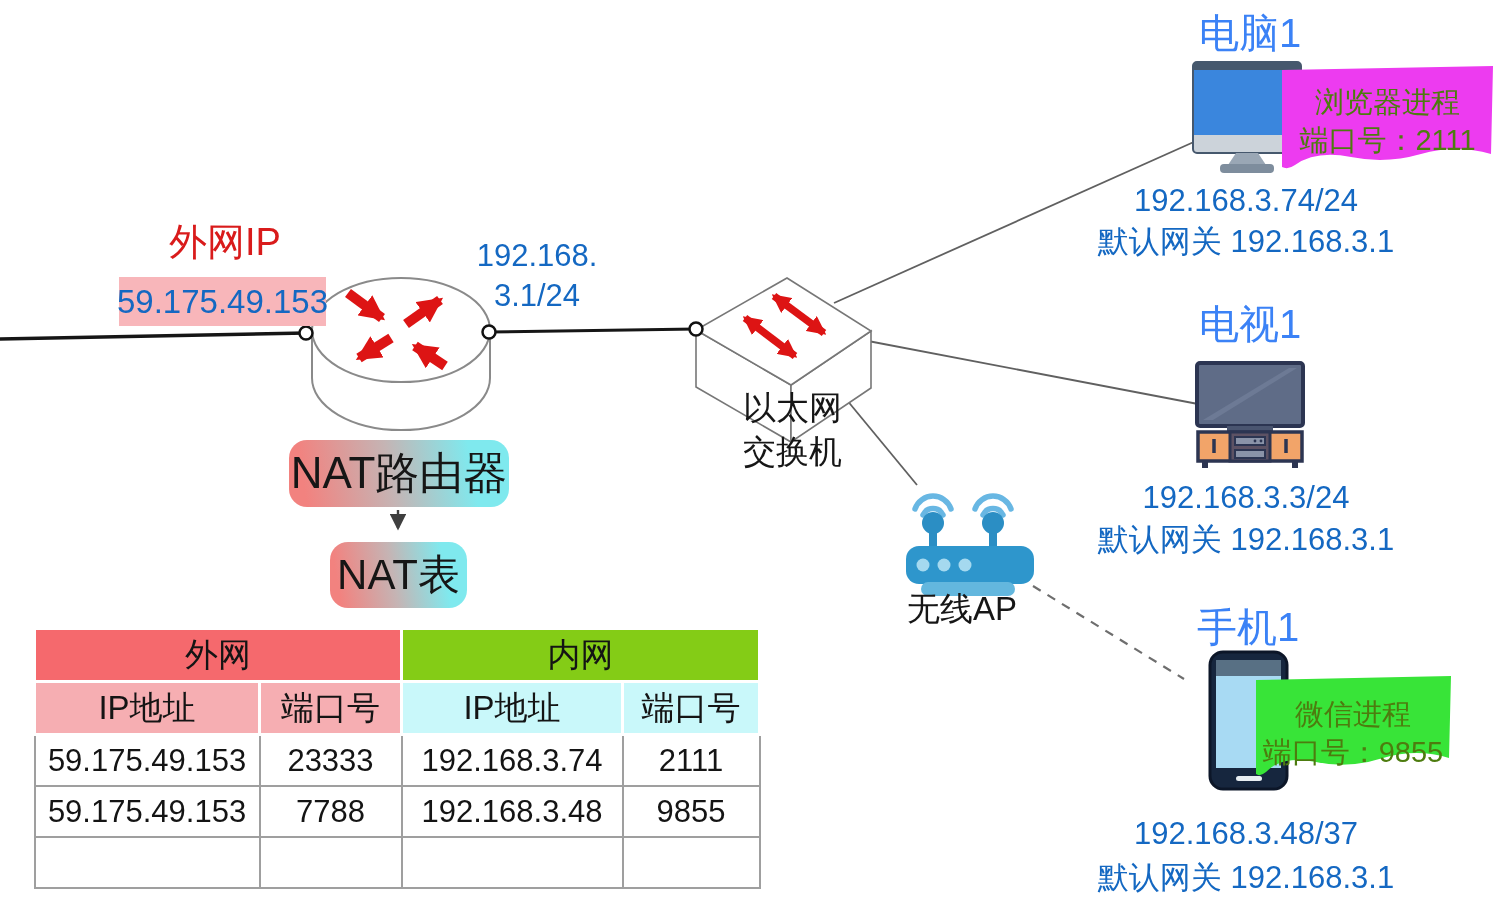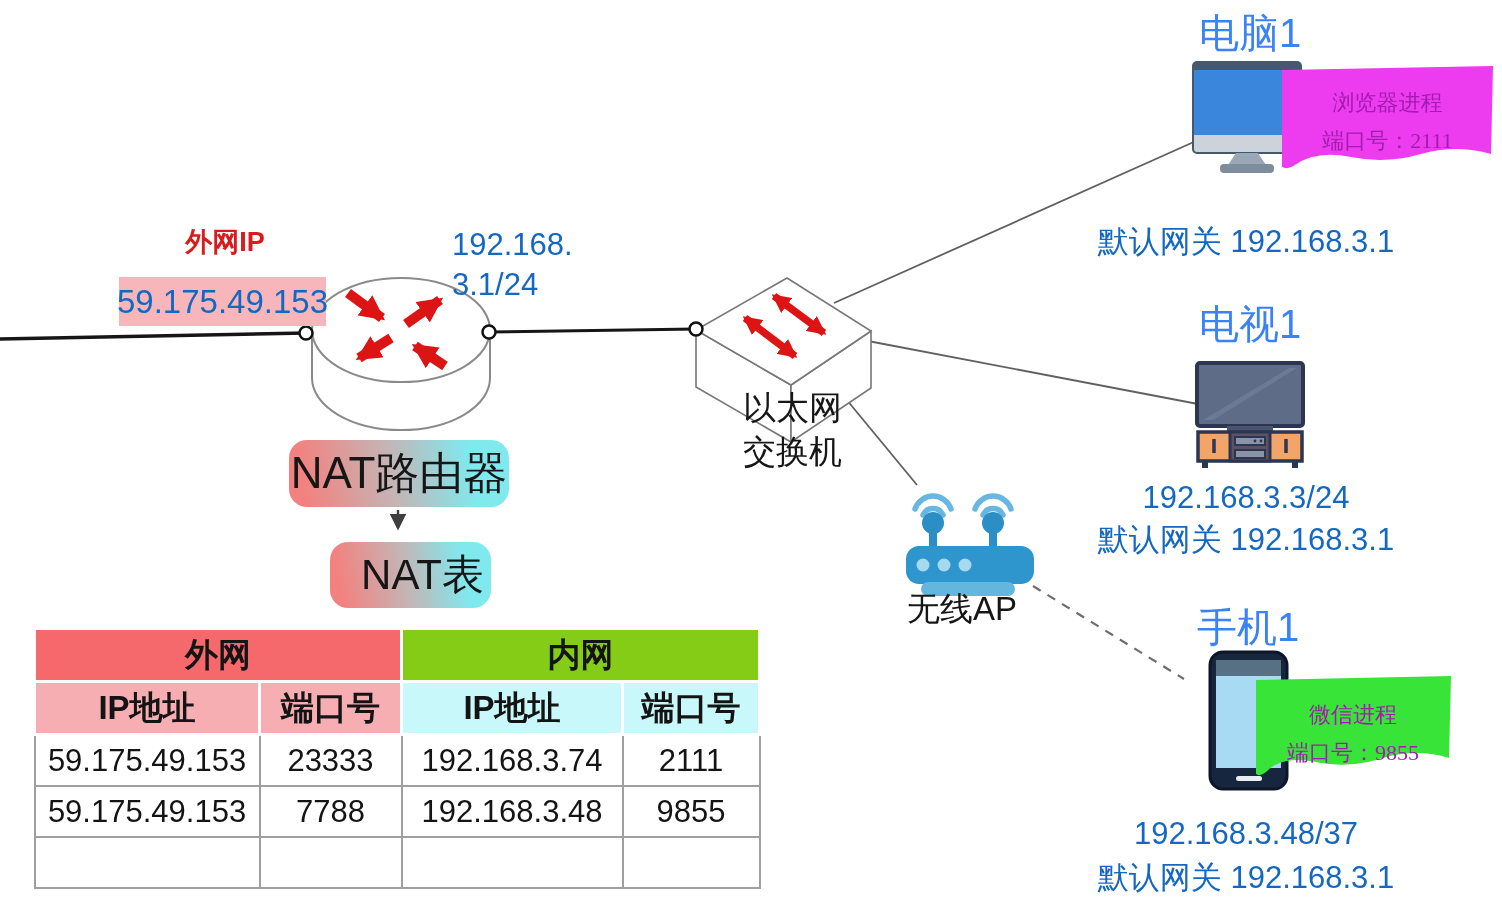--- a/index.html
+++ b/index.html
@@ -5,37 +5,37 @@
   html,body{margin:0;padding:0;background:#fff;}
   #stage{
     position:relative;width:1502px;height:916px;background:#ffffff;overflow:hidden;
     font-family:"Liberation Sans","DejaVu Sans",sans-serif;color:#161616;
   }
   .abs{position:absolute;}
   .ctr{display:flex;align-items:center;justify-content:center;text-align:center;}
   .blue{color:#1468c2;}
   .red{color:#d91b1b;}
   
-  .wan-label{left:140px;top:220px;width:170px;height:44px;font-size:27px;font-weight:bold;}
+  .wan-label{left:140px;top:220px;width:170px;height:44px;font-size:38px;}
   .wan-box{left:119px;top:277px;width:207px;height:49px;background:#f8b6ba;font-size:33px;}
-  .lan-ip{left:452px;top:225px;width:170px;font-size:31px;line-height:40px;}
+  .lan-ip{left:452px;top:236px;width:170px;font-size:31px;line-height:40px;text-align:center;}
   .grad-box{background:linear-gradient(80deg,#f2827f 8%,#c5b4b4 46%,#7fe9ee 82%);border-radius:18px;}
   .nat-router-label{left:289px;top:440px;width:220px;height:67px;font-size:44px;}
-  .nat-table-label{left:330px;top:542px;width:137px;height:66px;font-size:42px;padding-left:24px;}
+  .nat-table-label{left:330px;top:542px;width:137px;height:66px;font-size:42px;}
   .switch-label{left:710px;top:386px;width:165px;font-size:33px;line-height:44px;text-align:center;}
   .ap-label{left:893px;top:590px;width:138px;height:38px;font-size:33px;}
   .dev-title{width:200px;height:42px;font-size:40px;color:#3b82f6;}
   .dev-ip{width:372px;height:36px;font-size:31px;}
   
-  .note-line{width:100%;height:34px;font-size:22px;color:#a21caf;display:flex;align-items:center;justify-content:center;font-family:Liberation Serif, serif;}
+  .note-line{width:100%;height:34px;font-size:29px;color:#4d7c0f;display:flex;align-items:center;justify-content:center;}
   .note-text{left:0;top:0;width:100%;}
   
   table.nat{border-collapse:collapse;table-layout:fixed;width:725px;border:2px solid #8d8d8d;}
   table.nat th,table.nat td{padding:0;text-align:center;overflow:hidden;}
-  table.nat th{font-weight:bold;border:3px solid #ffffff;font-size:33px;color:#141414;}
+  table.nat th{font-weight:normal;border:3px solid #ffffff;font-size:33px;color:#141414;}
   table.nat td{border:2px solid #9f9f9f;font-size:31px;color:#141414;background:#ffffff;}
   th.hdr-wan{background:#f5696d;}
   th.hdr-lan{background:#84cc16;}
   th.sub-wan{background:#f6aeb2;}
   th.sub-lan{background:#c9f8fa;}
   tr.grp th{height:50px;}
   tr.sub th{height:50px;}
   tr.data td{height:49px;}
 </style>
 </head>
@@ -135,20 +135,21 @@
     <rect x="30" y="106" width="54" height="9" rx="4" fill="#7e8d9d"></rect>
   </svg>
 
   <svg class="abs" style="left:1280px;top:64px" width="215" height="115" viewBox="0 0 215 115">
     <path d="M 2 6 L 213 2 L 211 90 Q 176 80 141 90 Q 106 100 71 93 Q 36 86 15 101 Q 8 106 2 103 Z" fill="#ed3bf0"></path>
   </svg>
   <div class="abs note-text" style="left:1280px;top:64px;width:215px">
     <div class="note-line" style="margin-top:22px">浏览器进程</div>
     <div class="note-line" style="margin-top:4px">端口号：2111</div>
   </div>
+  <div class="abs ctr dev-ip blue" style="left:1060px;top:183px">192.168.3.74/24</div>
   <div class="abs ctr dev-ip blue" style="left:1060px;top:224px">默认网关 192.168.3.1</div>
 
   <div class="abs ctr dev-title" style="left:1150px;top:303px">电视1</div>
   <svg class="abs" style="left:1193px;top:358px" width="118" height="112" viewBox="0 0 118 112">
     <rect x="4" y="5" width="106" height="63" rx="3" fill="#5f6c87" stroke="#2c3552" stroke-width="4"></rect>
     <polygon points="10,62 96,10 104,10 20,62" fill="#6d7a95"></polygon>
     <rect x="34" y="68" width="46" height="6" fill="#4a5570"></rect>
     <rect x="5" y="74" width="104" height="29" fill="#f2a469" stroke="#2c3552" stroke-width="3.5"></rect>
     <rect x="37" y="74" width="40" height="29" fill="#5d5264" stroke="#2c3552" stroke-width="3"></rect>
     <rect x="42" y="79" width="30" height="8" fill="#8a93a8" stroke="#2c3552" stroke-width="2"></rect>

